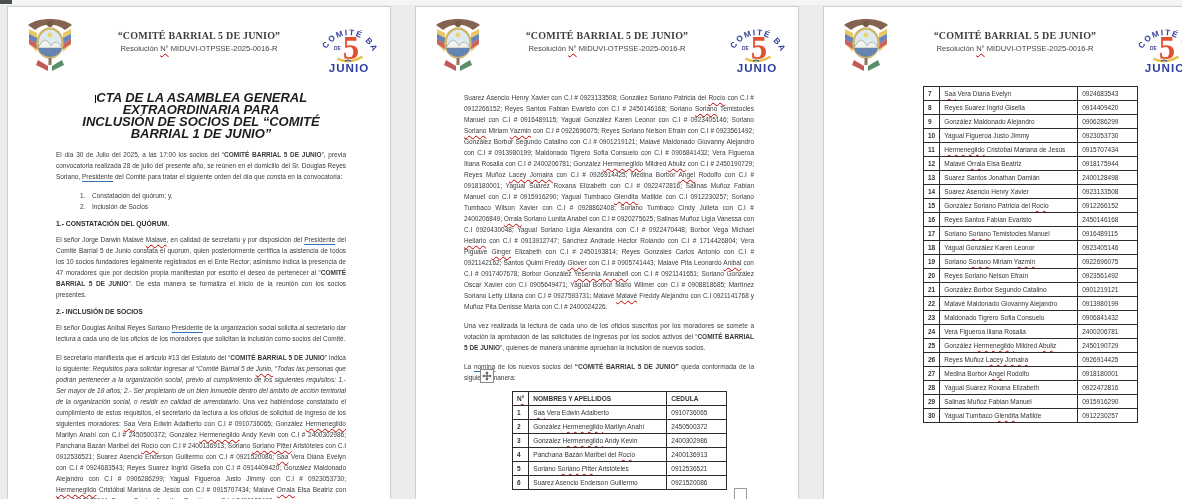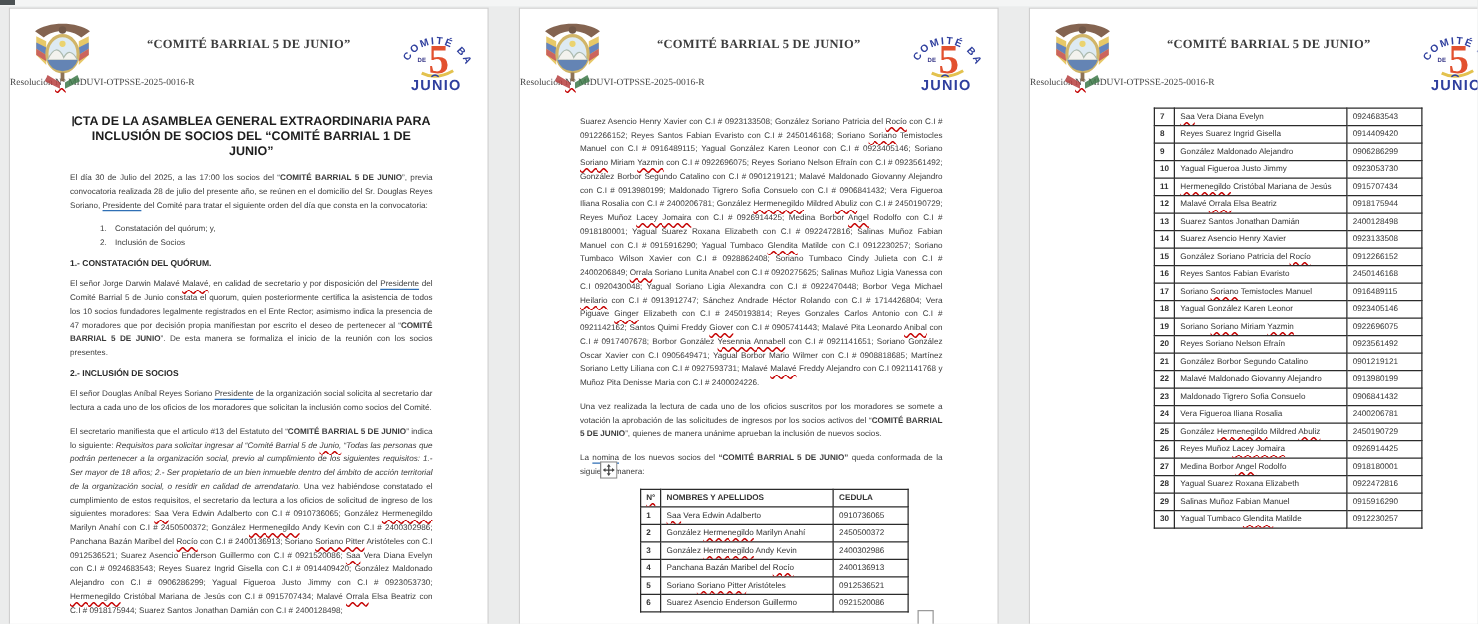--- a/index.html
+++ b/index.html
@@ -14,27 +14,27 @@
     border:1px solid #cfcfcf;box-sizing:border-box;
   }
   #page1{left:7px;}
   #page2{left:415px;}
   #page3{left:823px;}
   .hdr{position:relative;height:68px;margin-top:7px;}
   .hdr-title{
     text-align:center;font-family:"Liberation Serif",serif;font-weight:bold;
     font-size:10px;color:#3d3d3d;padding-top:16px;letter-spacing:.2px;
   }
-  .hdr-sub{font-size:7.6px;color:#454545;margin-top:20px;font-family:Liberation Serif, serif;}
+  .hdr-sub{text-align:center;font-size:7.6px;color:#454545;margin-top:3px;}
   .coat{position:absolute;left:16px;top:2px;opacity:.85;}
   .logo{position:absolute;right:10px;top:0;}
   .body-col{margin:10px 44px 0 48px;}
   .doc-title{
-    text-align:center;font-weight:bold;font-size:10px;line-height:12px;
-    color:#1d1d1d;margin:4px 0 9px 0;
+    text-align:center;font-weight:bold;font-size:13px;line-height:12px;
+    color:#1d1d1d;margin:4px 0 9px 0;font-style:italic;
   }
   .caret{display:inline-block;width:1px;height:8px;background:#000;vertical-align:-1px;margin-right:.5px;}
   p.t{font-size:6.5px;line-height:11px;text-align:justify;color:#3a3a3a;margin:0 0 8px 0;}
   .h{font-weight:bold;font-size:6.8px;color:#2a2a2a;margin:0 0 7px 0;}
   .b{font-weight:bold;}
   .i{font-style:italic;}
   .sp-r{text-decoration-line:underline;text-decoration-style:wavy;text-decoration-color:#c40000;text-decoration-thickness:1px;text-underline-offset:1.5px;}
   .sp-b{text-decoration-line:underline;text-decoration-style:solid;text-decoration-color:#2f6fb5;text-decoration-thickness:1px;text-underline-offset:1.5px;}
   .agenda{margin:0 0 8px 24px;font-size:6.5px;line-height:11px;color:#3a3a3a;}
   .agenda .num{display:inline-block;width:12px;}

